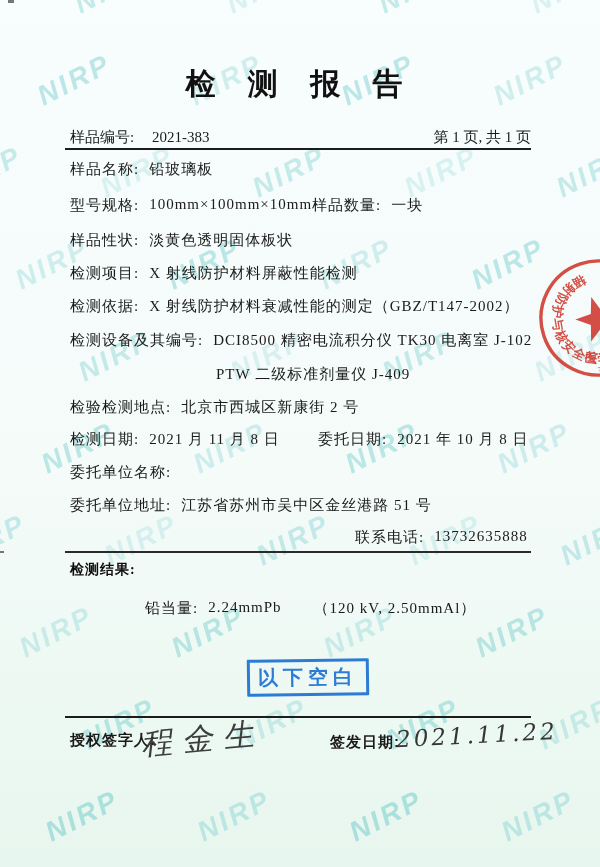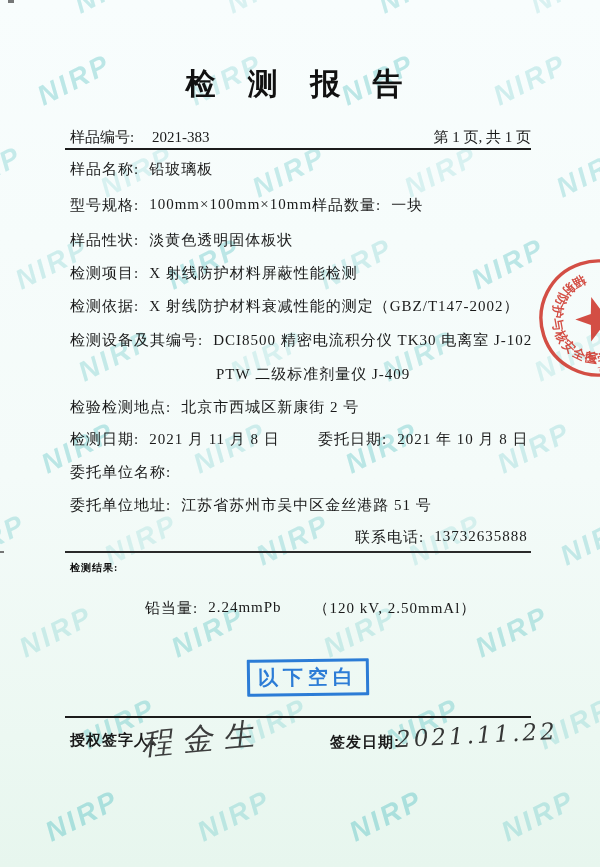--- a/index.html
+++ b/index.html
@@ -20,21 +20,21 @@
     font-size:30px;font-weight:700;letter-spacing:12px;color:#111;
   }
   .hrow{position:absolute;font-size:15px;white-space:nowrap;}
   .rule{position:absolute;left:65px;width:466px;background:#1c1c1c;}
   .row{position:absolute;font-size:15px;white-space:nowrap;display:flex;gap:10px;}
   .lbl{letter-spacing:1px;}
   .val{letter-spacing:1px;}
   .results-head{
     position:absolute;left:70px;top:561px;
     font-family:Liberation Serif, serif;
-    font-size:10px;font-weight:700;letter-spacing:1px;color:#0d0d0d;
+    font-size:14px;font-weight:700;letter-spacing:1px;color:#0d0d0d;
   }
   .blank-stamp{
     position:absolute;left:247px;top:659px;padding:2px 8px;
     border:3px solid #2c7cd6;color:#2c7cd6;
     font-family:"Liberation Sans","DejaVu Sans",sans-serif;
     font-size:20px;font-weight:700;letter-spacing:5px;
     transform:rotate(-0.8deg);border-radius:1px;
   }
   .foot-lbl{
     position:absolute;font-family:"Liberation Sans","DejaVu Sans",sans-serif;

